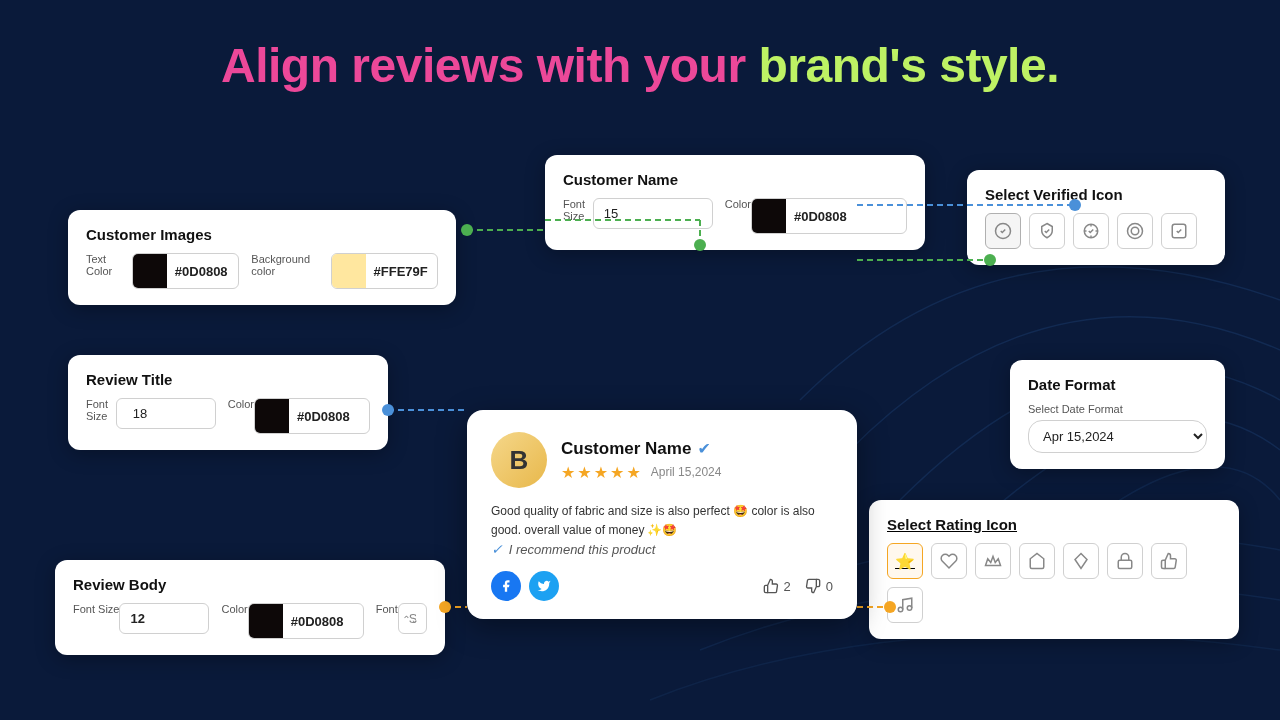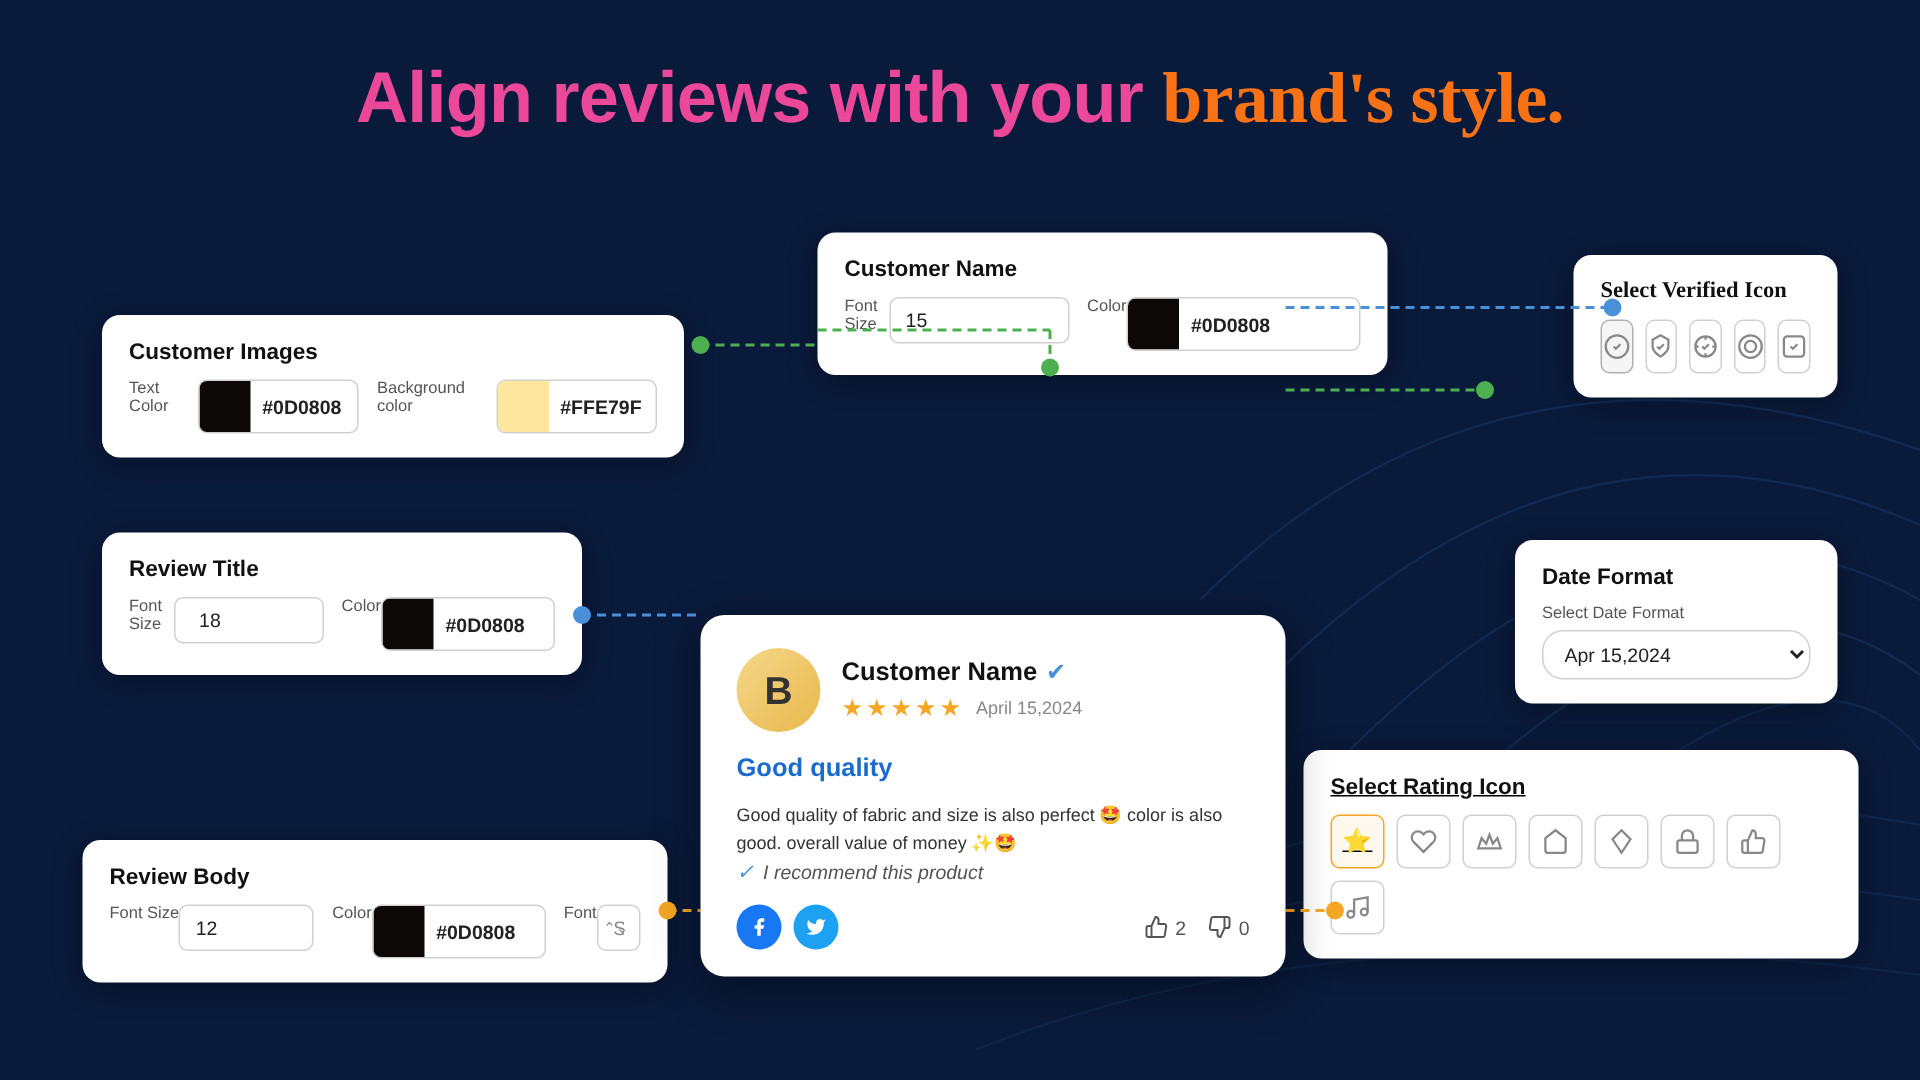--- a/index.html
+++ b/index.html
@@ -156,22 +156,21 @@
       background: #fff;
       width: 100%;
       appearance: auto;
       cursor: pointer;
     }
 
     
     .panel-verified-icon {
       right: 55px;
       top: 30px;
-      width: 176px;
-      font-family: Liberation Serif, serif;
+      width: 258px;
     }
     .icon-options {
       display: flex;
       gap: 8px;
       align-items: center;
     }
     .icon-option {
       width: 36px;
       height: 36px;
       border: 1.5px solid #d0d0d0;
@@ -400,21 +399,21 @@
     <path d="M750,600 Q1000,500 1280,550" stroke="#1a3a6a" stroke-width="1.5" fill="none" opacity="0.4"></path>
     <path d="M700,650 Q950,550 1280,600" stroke="#1a3a6a" stroke-width="1.5" fill="none" opacity="0.4"></path>
     <path d="M650,700 Q900,600 1280,650" stroke="#1a3a6a" stroke-width="1.5" fill="none" opacity="0.3"></path>
 
     <path d="M900,720 Q1050,600 1280,680" stroke="#1535659" stroke-width="1" fill="none" opacity="0.3"></path>
   </svg>
 </div>
 
 <div class="header">
   <h1>
-    <span>Align reviews with your </span><span style="color:#f97316;font-family:Liberation Serif, serif;">brand's style.</span>
+    <span>Align reviews with your </span><span style="color:#bef264;">brand's style.</span>
   </h1>
 </div>
 
 <div class="main-area">
 
   <div class="connectors">
     <svg viewBox="0 0 1280 580" preserveAspectRatio="none">
 
       <line x1="545" y1="80" x2="700" y2="80" stroke="#4caf50" stroke-width="2" stroke-dasharray="6,4" fill="none"></line>
       <line x1="700" y1="80" x2="700" y2="105" stroke="#4caf50" stroke-width="2" stroke-dasharray="6,4" fill="none"></line>
@@ -476,21 +475,21 @@
         </div>
       </div>
     </div>
   </div>
 
   <div class="panel panel-review-body">
     <div class="panel-title">Review Body</div>
     <div class="field-row">
       <div class="field-group">
         <div class="field-label">Font Size</div>
-        <input class="text-input" style="width: 90px;" type="text" value="12">
+        <input class="text-input" style="width: 90px; font-weight: bold;" type="text" value="12">
       </div>
       <div class="field-group">
         <div class="field-label">Color</div>
         <div class="color-input-row">
           <div class="color-swatch" style="background:#0D0808; width:34px; height:34px;"></div>
           <span class="color-text">#0D0808</span>
         </div>
       </div>
       <div class="field-group" style="flex:1;">
         <div class="field-label">Font</div>
@@ -626,21 +625,20 @@
             <span class="star">★</span>
             <span class="star">★</span>
             <span class="star">★</span>
             <span class="star">★</span>
             <span class="star">★</span>
           </div>
           <span class="review-date">April 15,2024</span>
         </div>
       </div>
     </div>
-    <div class="review-title">Good quality</div>
     <div class="review-body">Good quality of fabric and size is also perfect 🤩 color is also good. overall value of money ✨🤩</div>
     <div class="recommend-row">
       <span class="check-icon">✓</span>
       <span>I recommend this product</span>
     </div>
     <div class="review-footer">
       <div class="social-icons">
         <div class="social-icon fb-icon">
           <svg width="14" height="14" viewBox="0 0 24 24" fill="white">
               <path d="M18 2h-3a5 5 0 0 0-5 5v3H7v4h3v8h4v-8h3l1-4h-4V7a1 1 0 0 1 1-1h3z"></path>

